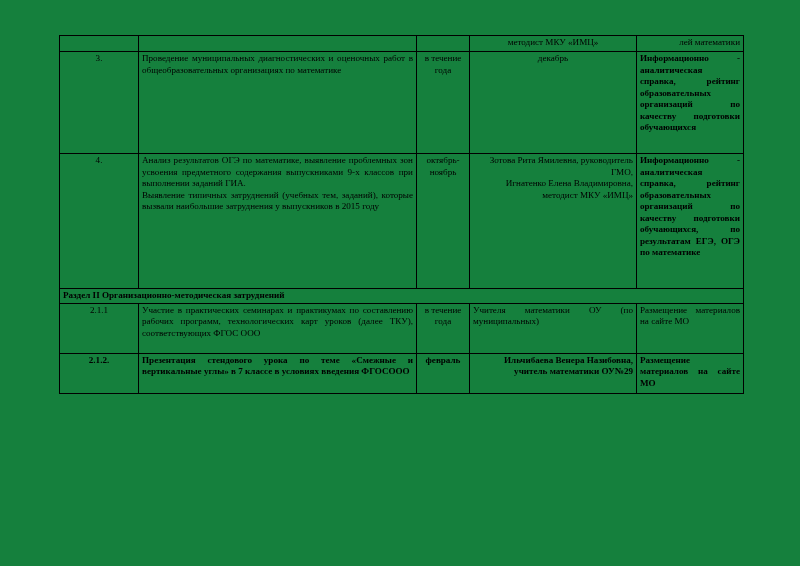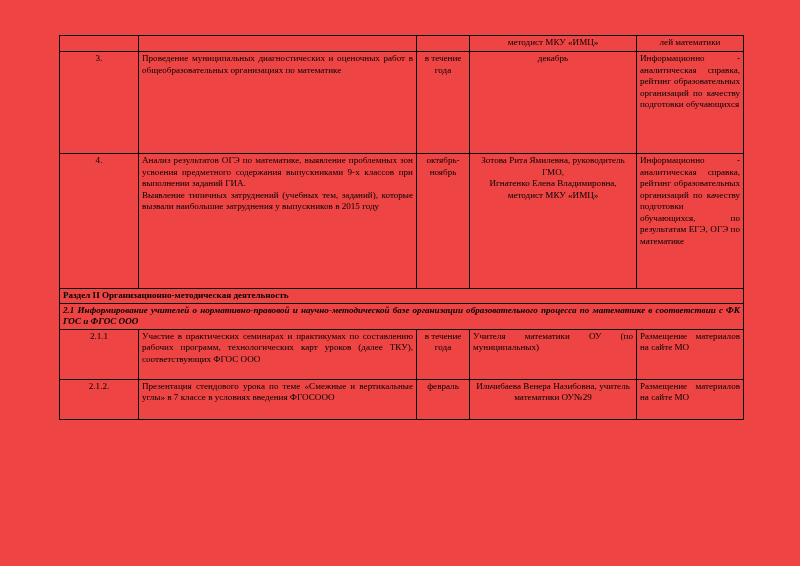--- a/index.html
+++ b/index.html
@@ -11,21 +11,21 @@
     width: 800px;
     height: 566px;
     font-family: "Liberation Serif", "DejaVu Serif", serif;
     color: #000000;
     overflow: hidden;
   }
   .page {
     position: relative;
     width: 800px;
     height: 566px;
-    background: #ef4444;
+    background: #15803d;
   }
   .doc-table {
     position: absolute;
     left: 59px;
     top: 35px;
     width: 684px;
     border-collapse: collapse;
     table-layout: fixed;
     font-size: 9.1px;
     line-height: 1.27;
@@ -38,22 +38,22 @@
   }
   
   col.c-num   { width: 79px; }
   col.c-desc  { width: 278px; }
   col.c-term  { width: 53px; }
   col.c-resp  { width: 167px; }
   col.c-out   { width: 107px; }
 
   .ctr { text-align: center; }
   .just { text-align: justify; text-align-last: left; }
-  .just-all { text-align: justify; }
-  .lft { text-align: center; }
+  .just-all { text-align: justify; font-weight: bold; }
+  .lft { text-align: right; }
 
   td.section-head {
     font-weight: bold;
     text-align: left;
     padding: 1px 3px;
   }
   td.section-head.italic {
     font-style: italic;
     text-align: justify;
     text-align-last: left;
@@ -95,36 +95,33 @@
         <td class="ctr">4.</td>
         <td class="just" style="white-space:pre-line;margin-top:9px;">Анализ результатов ОГЭ по математике, выявление проблемных зон усвоения предметного содержания выпускниками  9-х классов при выполнении заданий ГИА.
 Выявление типичных затруднений (учебных тем, заданий), которые   вызвали наибольшие затруднения у выпускников  в 2015 году</td>
         <td class="ctr">октябрь-ноябрь</td>
         <td class="lft" style="white-space:pre-line;margin-top:44px;">Зотова Рита Ямилевна, руководитель ГМО,
 Игнатенко Елена Владимировна, методист МКУ «ИМЦ»</td>
         <td class="just-all">Информационно - аналитическая справка, рейтинг образовательных организаций по качеству подготовки обучающихся, по результатам ЕГЭ, ОГЭ по математике</td>
       </tr>
 
       <tr>
-        <td class="section-head" colspan="5">Раздел II Организационно-методическая деятельность</td>
+        <td class="section-head" colspan="5">Раздел II Организационно-методическая затруднений</td>
       </tr>
 
-      <tr>
-        <td class="section-head italic" colspan="5">2.1 Информирование учителей о нормативно-правовой и научно-методической базе организации образовательного процесса по математике в соответствии с ФК ГОС и ФГОС ООО</td>
-      </tr>
 
       <tr style="height:50px;">
         <td class="ctr">2.1.1</td>
         <td class="just">Участие в  практических семинарах и практикумах по составлению рабочих программ, технологических карт уроков (далее ТКУ), соответствующих ФГОС ООО</td>
         <td class="ctr">в течение года</td>
         <td class="just">Учителя математики  ОУ (по муниципальных)</td>
         <td class="just">Размещение материалов на сайте МО</td>
       </tr>
 
-      <tr style="height:40px;">
+      <tr style="height:40px;font-weight:bold;">
         <td class="ctr">2.1.2.</td>
         <td class="just">Презентация стендового урока  по теме «Смежные и вертикальные углы» в 7 классе в условиях введения ФГОСООО</td>
         <td class="ctr">февраль</td>
         <td class="lft">Ильчибаева Венера Назибовна, учитель математики ОУ№29</td>
         <td class="just">Размещение материалов на сайте МО</td>
       </tr>
 
 
 
     </tbody>

